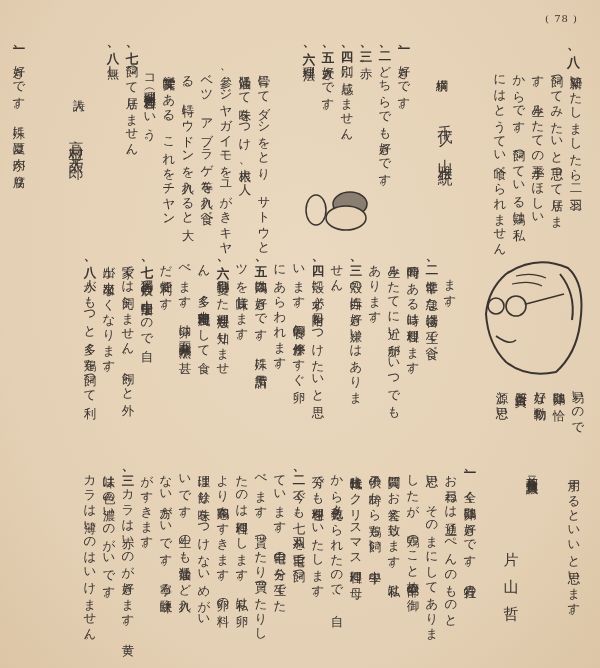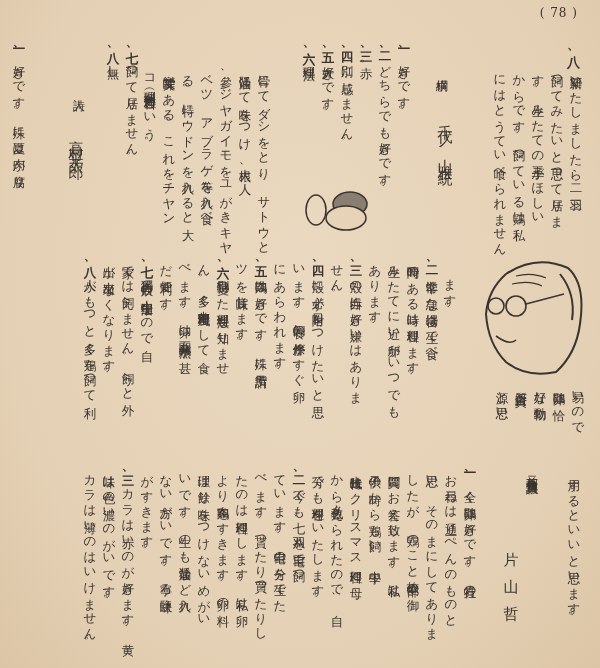--- a/index.html
+++ b/index.html
@@ -1,19 +1,19 @@
 <!DOCTYPE html>
 <html><head>
 <meta charset="utf-8">
 <style>
   html,body{margin:0;padding:0;}
   body{width:600px;height:668px;background:#e7d5bb;position:relative;overflow:hidden;
        font-family:"DejaVu Serif",serif;color:#3a3430;}
   .page{position:absolute;inset:0;background:radial-gradient(ellipse at 50% 40%,#ead9c0 0%,#e4d0b4 70%,#dcc5a6 100%);}
-  .pno{position:absolute;top:6px;right:22px;font-size:12px;letter-spacing:1px;}
+  .pno{position:absolute;top:13px;right:22px;font-size:10px;letter-spacing:1px;}
   .col{position:absolute;writing-mode:vertical-rl;font-size:12.5px;line-height:19px;letter-spacing:1px;white-space:pre;}
   .num{position:absolute;writing-mode:vertical-rl;font-size:13px;font-weight:bold;}
   .name{position:absolute;writing-mode:vertical-rl;font-size:12px;letter-spacing:1px;}
   .big{font-size:15px;letter-spacing:6px;}
   svg{position:absolute;}
 </style>
 </head>
 <body>
 
 <div class="page"></div>

